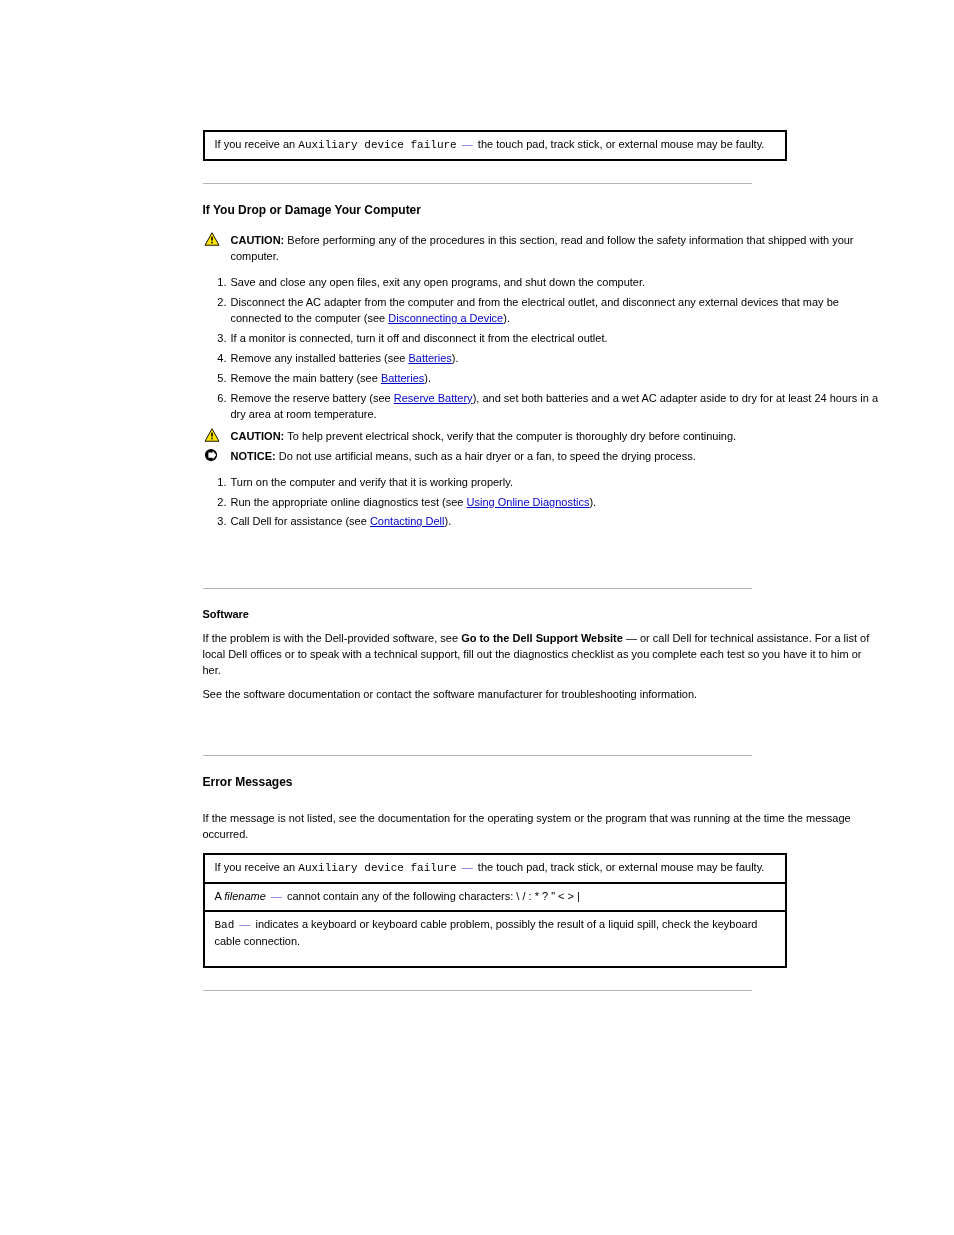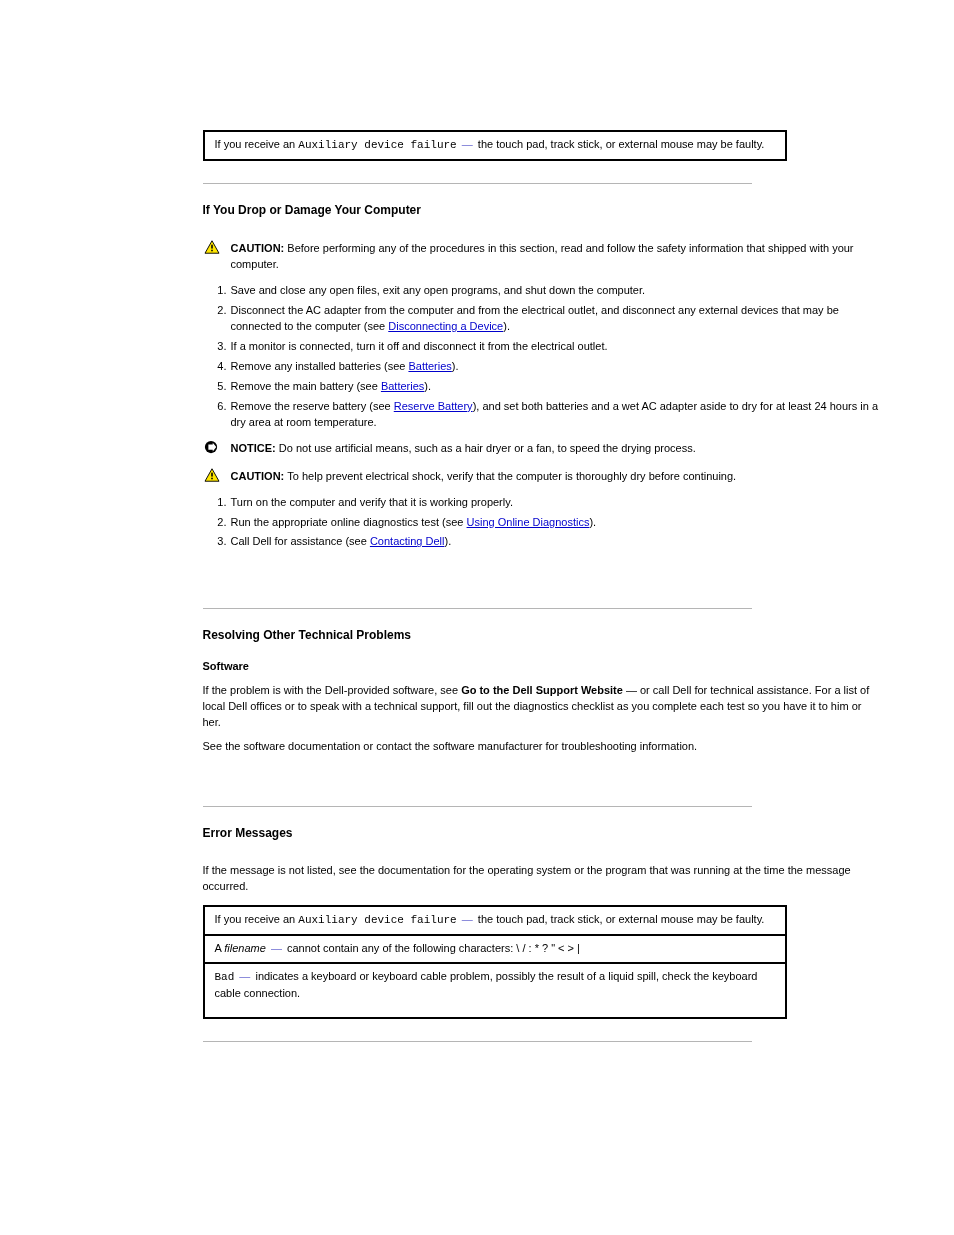--- a/index.html
+++ b/index.html
@@ -46,21 +46,21 @@
   }
   h3.subsection {
     font-size: 11px;
     font-weight: bold;
     margin: 14px 0 6px 0;
   }
   .after-heading-gap { height: 10px; }
   .callout {
     position: relative;
     padding: 2px 0 2px 28px;
-    margin: 8px 0;
+    margin: 0 0;
   }
   .callout svg {
     position: absolute;
     left: 0;
     top: 1px;
     width: 18px;
     height: 14px;
   }
   .callout .icon-circle {
     position: absolute;
@@ -142,52 +142,51 @@
       </li>
       <li>
         <span>Remove the main battery (see </span><a href="#" class="link">Batteries</a><span>).</span>
       </li>
       <li>
         <span>Remove the reserve battery (see </span><a href="#" class="link">Reserve Battery</a><span>), and set both batteries and a wet AC adapter aside to dry for at least 24 hours in a dry area at room temperature.</span>
       </li>
     </ul>
 
     <div class="callout">
-      <svg class="icon-circle" viewBox="0 0 16 16">
-        <circle cx="8" cy="8" r="7" fill="#000"></circle>
-        <polygon points="5,5 10,5 10,3 14,8 10,13 10,11 5,11" fill="#fff"></polygon>
-      </svg>
-      <span class="label">NOTICE: </span><span>Do not use artificial means, such as a hair dryer or a fan, to speed the drying process.</span>
-    </div>
-
-    <div class="callout">
       <svg viewBox="0 0 20 18">
         <polygon points="10,1 19,17 1,17" fill="#ffe600" stroke="#000" stroke-width="1.2"></polygon>
         <rect x="9" y="6" width="2" height="5" fill="#000"></rect>
         <rect x="9" y="12.5" width="2" height="2" fill="#000"></rect>
       </svg>
       <span class="label">CAUTION: </span><span>To help prevent electrical shock, verify that the computer is thoroughly dry before continuing.</span>
     </div>
 
+    <div class="callout">
+      <svg class="icon-circle" viewBox="0 0 16 16">
+        <circle cx="8" cy="8" r="7" fill="#000"></circle>
+        <polygon points="5,5 10,5 10,3 14,8 10,13 10,11 5,11" fill="#fff"></polygon>
+      </svg>
+      <span class="label">NOTICE: </span><span>Do not use artificial means, such as a hair dryer or a fan, to speed the drying process.</span>
+    </div>
+
     <ul class="numfree">
       <li><span>Turn on the computer and verify that it is working properly.</span></li>
       <li>
         <span>Run the appropriate online diagnostics test (see </span><a href="#" class="link">Using Online Diagnostics</a><span>).</span>
       </li>
       <li>
         <span>Call Dell for assistance (see </span><a href="#" class="link">Contacting Dell</a><span>).</span>
       </li>
     </ul>
   </div>
 
   <div style="height:40px"></div>
   <hr class="hr-tight">
 
   <div class="bodyblock">
-    <h2 class="section">Resolving Other Technical Problems</h2>
     <h3 class="subsection">Software</h3>
     <div class="para">
       <span>If the problem is with the Dell-provided software, see </span><b>Go to the Dell Support Website</b><span> — or call Dell for technical assistance. For a list of local Dell offices or to speak with a technical support, fill out the diagnostics checklist as you complete each test so you have it to him or her.</span>
     </div>
     <div class="para">See the software documentation or contact the software manufacturer for troubleshooting information.</div>
   </div>
 
   <div style="height:30px"></div>
   <hr class="hr-tight">
 

